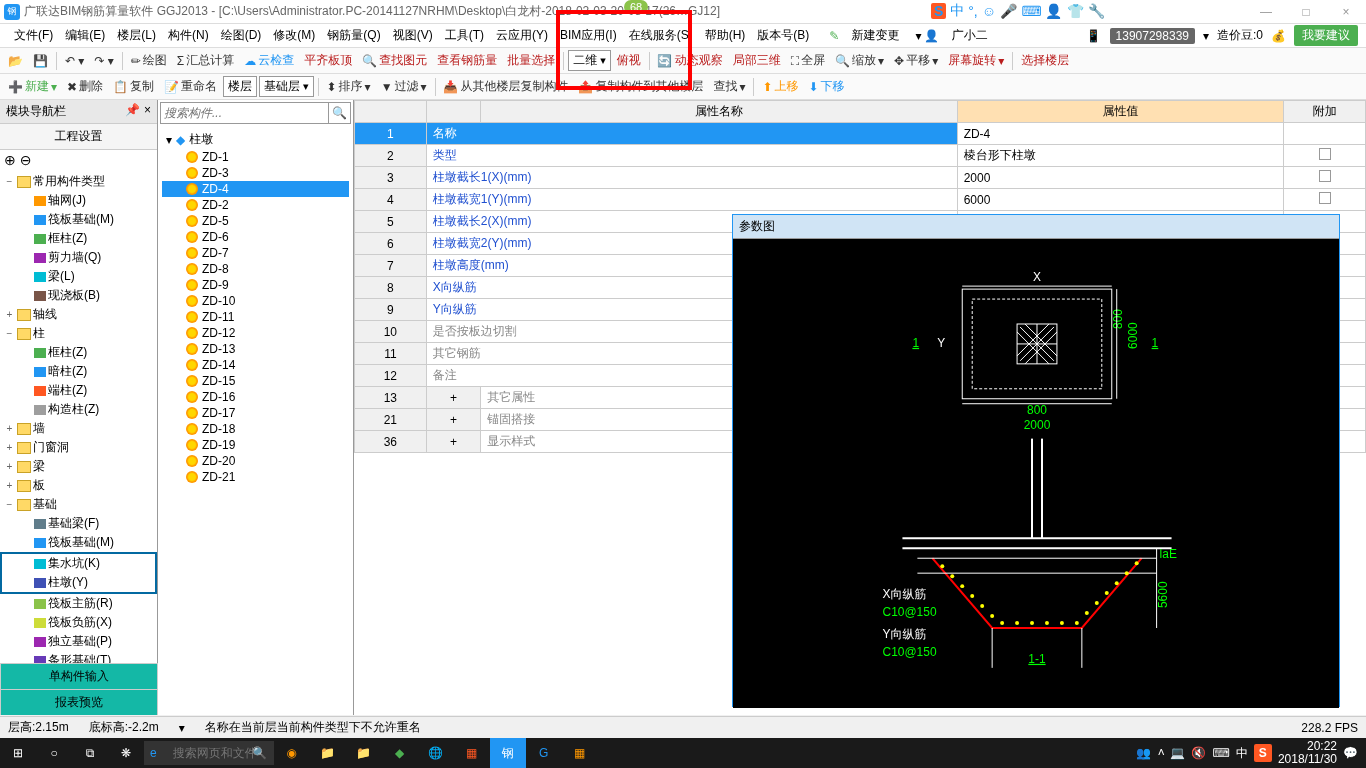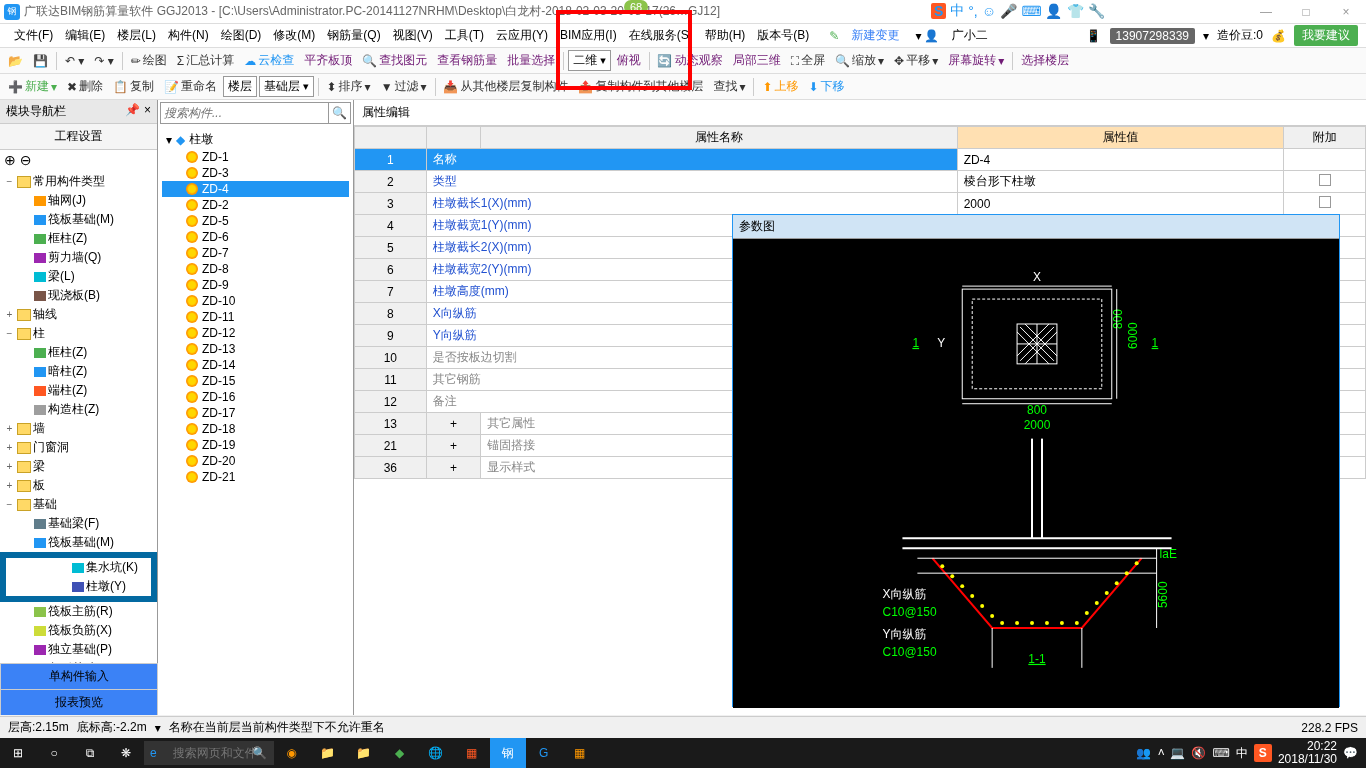--- a/index.html
+++ b/index.html
@@ -19,40 +19,40 @@
 
 .menu-bar { height: 24px; background: #fff; display: flex; align-items: center; padding: 0 8px; border-bottom: 1px solid #ddd; }
 .menu-bar > span { padding: 0 6px; cursor: pointer; }
 .menu-right { margin-left: auto; display: flex; align-items: center; gap: 8px; }
 .menu-right .phone { background: #666; color: #fff; padding: 1px 6px; border-radius: 2px; }
 .menu-right .suggest { background: #4caf50; color: #fff; padding: 2px 8px; border-radius: 2px; }
 
 
 .toolbar { height: 26px; background: #fafafa; display: flex; align-items: center; padding: 0 4px; border-bottom: 1px solid #ddd; gap: 2px; }
 .toolbar .btn { display: flex; align-items: center; padding: 2px 4px; gap: 2px; cursor: pointer; color: #333; }
-.toolbar .btn.gray { color: #701a75; }
+.toolbar .btn.gray { color: #b91c1c; }
 .toolbar .sep { width: 1px; height: 18px; background: #ccc; margin: 0 2px; }
 .combo { border: 1px solid #999; padding: 1px 4px; background: #fff; font-size: 11px; }
 
 
 .main { display: flex; height: 615px; }
 
 
 .left-panel { width: 158px; background: #fff; border-right: 1px solid #999; display: flex; flex-direction: column; }
 .panel-header { background: #e8e8e8; padding: 3px 6px; border-bottom: 1px solid #ccc; display: flex; justify-content: space-between; font-size: 12px; }
 .panel-tab { padding: 4px; text-align: center; border-bottom: 1px solid #ccc; background: #f5f5f5; }
 .mini-icons { display: flex; gap: 4px; padding: 2px 4px; align-items: center; }
 .mini-icons span { font-size: 14px; cursor: pointer; }
 .tree { flex: 1; overflow: auto; padding: 2px; }
 .tree-item { display: flex; align-items: center; padding: 1px 2px; gap: 2px; white-space: nowrap; cursor: pointer; }
 .tree-item .exp { width: 11px; text-align: center; color: #666; font-size: 10px; }
 .tree-item .fold { width: 14px; height: 12px; background: #ffd966; border: 1px solid #c9a227; }
 .tree-item .leaf { width: 12px; height: 10px; display: inline-block; }
 .tree-item.indent2 { padding-left: 32px; }
-.red-box { border: 6px solid #0369a1; padding-left: 34px; }
+.red-box { border: 2px solid #0369a1; }
 
 
 .comp-panel { width: 196px; background: #fff; border-right: 1px solid #999; display: flex; flex-direction: column; }
 .search-box { display: flex; padding: 2px; }
 .search-box input { flex: 1; border: 1px solid #999; padding: 3px; font-style: italic; color: #999; }
 .search-box .sbtn { width: 22px; border: 1px solid #999; border-left: none; display: flex; align-items: center; justify-content: center; color: #2196f3; }
 .comp-tree { flex: 1; overflow: auto; padding: 4px; }
 .comp-item { display: flex; align-items: center; padding: 1px 0 1px 24px; gap: 4px; cursor: pointer; }
 .comp-item.root { padding-left: 4px; }
 .comp-item .gear { width: 12px; height: 12px; background: radial-gradient(#ffd700 40%, #ff9800 60%); border-radius: 50%; }
@@ -76,24 +76,24 @@
 .red-overlay { position: absolute; border: 4px solid #ff0000; pointer-events: none; }
 
 
 .diagram-panel { position: absolute; left: 732px; top: 214px; width: 608px; height: 493px; background: #b91c1c; border: 1px solid #2196f3; }
 .diagram-title { background: #d0e4f5; padding: 3px 6px; border-bottom: 1px solid #999; }
 .diagram-canvas { background: #000; width: 100%; height: calc(100% - 22px); position: relative; }
 .diagram-canvas svg { width: 100%; height: 100%; }
 
 
 .bottom-tabs { position: absolute; bottom: 53px; left: 0; width: 158px; }
-.bottom-tabs div { padding: 4px; text-align: center; border: 1px solid #ccc; border-bottom: none; background: #3b82f6; }
-
-
-.status-bar { position: absolute; bottom: 30px; left: 0; right: 0; height: 22px; background: #f0f0f0; border-top: 1px solid #ccc; display: flex; align-items: center; padding: 0 8px; gap: 8px; }
+.bottom-tabs div { padding: 4px; text-align: center; border: 1px solid #ccc; border-bottom: none; background: #14b8a6; }
+
+
+.status-bar { position: absolute; bottom: 30px; left: 0; right: 0; height: 22px; background: #f0f0f0; border-top: 1px solid #ccc; display: flex; align-items: center; padding: 0 8px; gap: 20px; }
 .status-bar .fps { margin-left: auto; }
 
 
 .taskbar { position: absolute; bottom: 0; left: 0; right: 0; height: 30px; background: #1a1a1a; display: flex; align-items: center; }
 .taskbar .tb-item { width: 36px; height: 30px; display: flex; align-items: center; justify-content: center; color: #fff; cursor: pointer; }
 .taskbar .tb-search { display: flex; align-items: center; background: #333; height: 24px; padding: 0 6px; color: #999; }
 .taskbar .tb-search input { background: transparent; border: none; color: #0ea5e9; width: 80px; outline: none; margin-left: 12px; }
 .taskbar .tray { margin-left: auto; display: flex; align-items: center; color: #fff; gap: 6px; padding-right: 8px; font-size: 11px; }
 .taskbar .clock { text-align: right; line-height: 1.1; }
 .sogou-tb { background: #ff5722; border-radius: 2px; width: 18px; height: 18px; display: flex; align-items: center; justify-content: center; font-weight: bold; }
@@ -134,21 +134,21 @@
   <span>修改(M)</span>
   <span>钢筋量(Q)</span>
   <span>视图(V)</span>
   <span>工具(T)</span>
   <span>云应用(Y)</span>
   <span>BIM应用(I)</span>
   <span>在线服务(S)</span>
   <span>帮助(H)</span>
   <span>版本号(B)</span>
   <span style="margin-left:8px;color:#4caf50">✎</span>
-    <span style="color:#3b82f6">新建变更</span>
+    <span style="color:#000000">新建变更</span>
   <span style="margin-left:4px">▾ 👤</span>
     <span>广小二</span>
   <div class="menu-right">
     <span style="color:#666">📱</span>
     <span class="phone">13907298339</span>
       <span>▾</span>
     <span>造价豆:0</span>
     <span style="color:#ff9800">💰</span>
     <span class="suggest">我要建议</span>
   </div>
@@ -378,21 +378,20 @@
         <div class="comp-item "><span class="gear"></span> ZD-16</div>
         <div class="comp-item "><span class="gear"></span> ZD-17</div>
         <div class="comp-item "><span class="gear"></span> ZD-18</div>
         <div class="comp-item "><span class="gear"></span> ZD-19</div>
         <div class="comp-item "><span class="gear"></span> ZD-20</div>
         <div class="comp-item "><span class="gear"></span> ZD-21</div>
       </div>
   </div>
 
   <div class="center">
-    <div class="prop-header">属性编辑</div>
     <table class="prop-grid">
       <tbody>
           <tr>
         <th class="rownum"></th>
             <th class="exp-btn"></th>
         <th style="width:160px">属性名称</th>
         <th class="val" style="width:120px">属性值</th>
         <th style="width:30px">附加</th>
       </tr>
       </tbody>

